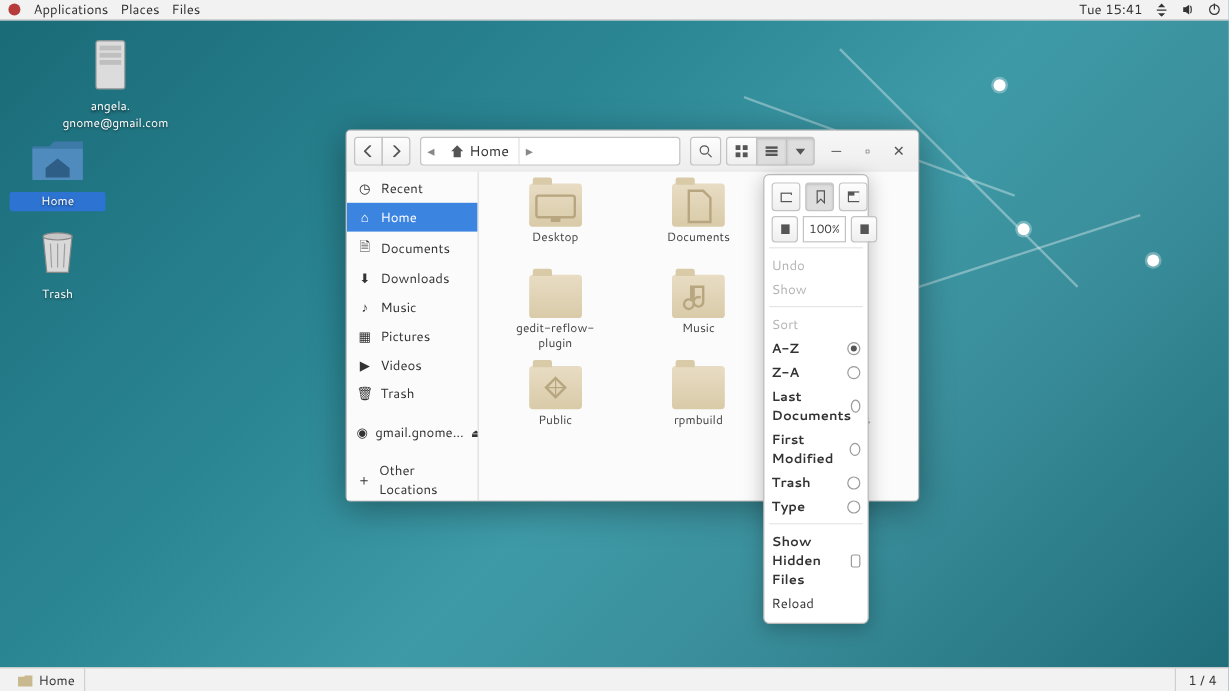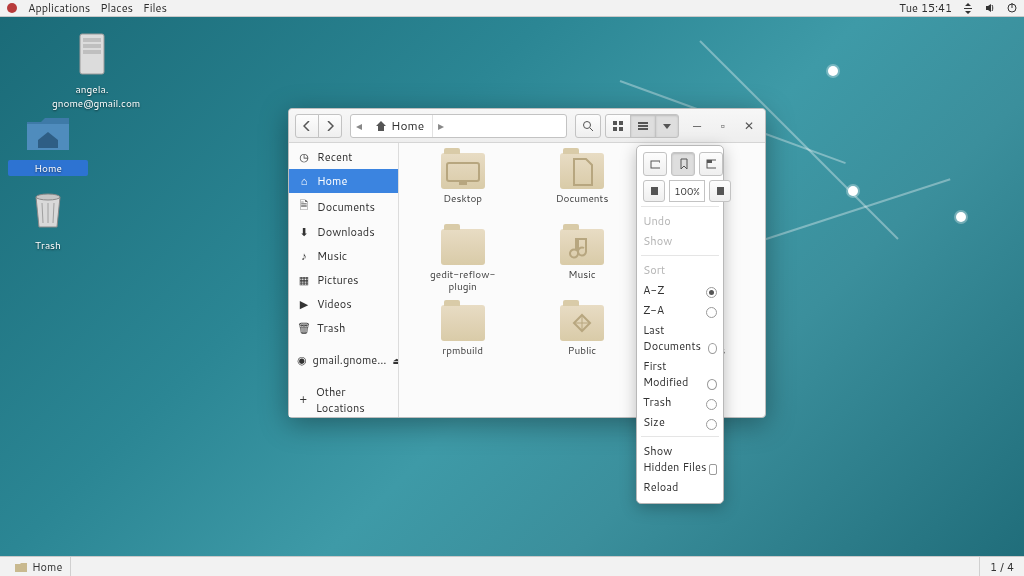--- a/index.html
+++ b/index.html
@@ -54,21 +54,21 @@
 .folder .ficon { width:44px; height:36px; background:linear-gradient(#e8dcc4,#d9cba8); border-radius:3px; position:relative; margin-bottom:4px;}
 .folder .ficon::before { content:""; position:absolute; top:-5px; left:3px; width:16px; height:6px; background:#d9cba8; border-radius:2px 2px 0 0;}
 .folder .glyph { position:absolute; inset:0; display:flex; align-items:center; justify-content:center; color:#b7a67f; font-size:14px;}
 .folder .fname { text-align:center; max-width:70px; line-height:1.15;}
 
 #popover { position:absolute; left:636px; top:145px; width:88px; background:#fff; border:1px solid #b8b8b8; border-radius:5px; box-shadow:0 4px 16px rgba(0,0,0,.25); z-index:60; padding:6px; font-size:11px;}
 #popover .row { display:flex; gap:4px; margin-bottom:4px;}
 #popover .sep { height:1px; background:#e5e5e5; margin:4px -2px;}
 #popover .item { padding:2px 0; color:#333;}
 #popover .disabled { color:#b5b5b5;}
-#popover .radio-row { display:flex; justify-content:space-between; align-items:flex-end; padding:2px 0;}
+#popover .radio-row { display:flex; justify-content:space-between; align-items:center; padding:2px 0;font-weight:bold;}
 .radio { width:11px; height:11px; border:1px solid #9a9a9a; border-radius:50%; display:inline-flex; align-items:center; justify-content:center;}
 .radio.on::after { content:""; width:5px; height:5px; background:#555; border-radius:50%;}
 .check { width:11px; height:11px; border:1px solid #9a9a9a; border-radius:2px;}
 #popover .zoom-row .btn { min-width:22px; height:22px; font-size:11px;}
 #popover .zoom-row .zlvl { min-width:36px; height:22px; background:#fff; border:1px solid #c3c3c3; display:flex; align-items:center; justify-content:center; font-size:10px;}
 svg { display:block; }
 </style>
 </head>
 <body>
 
@@ -312,35 +312,35 @@
           <div class="ficon">
             <div class="glyph">
               <svg width="44" height="36" viewBox="0 0 44 36"></svg>
             </div>
           </div>
           <div class="fname">perl5</div>
         </div>
         <div class="folder">
           <div class="ficon">
             <div class="glyph">
-              <svg width="44" height="36" viewBox="0 0 44 36"></svg>
-            </div>
-          </div>
-          <div class="fname">rpmbuild</div>
-        </div>
-        <div class="folder">
-          <div class="ficon">
-            <div class="glyph">
               <svg width="44" height="36" viewBox="0 0 44 36">
                 <path d="M22 10l8 8-8 8-8-8z" fill="none" stroke="#b7a67f" stroke-width="2"></path>
                 <path d="M14 18h16M22 10v16" stroke="#b7a67f"></path>
               </svg>
             </div>
           </div>
           <div class="fname">Public</div>
+        </div>
+        <div class="folder">
+          <div class="ficon">
+            <div class="glyph">
+              <svg width="44" height="36" viewBox="0 0 44 36"></svg>
+            </div>
+          </div>
+          <div class="fname">rpmbuild</div>
         </div>
         <div class="folder">
           <div class="ficon">
             <div class="glyph">
               <svg width="44" height="36" viewBox="0 0 44 36">
                 <rect x="14" y="8" width="16" height="22" fill="none" stroke="#b7a67f" stroke-width="2"></rect>
                 <line x1="17" y1="14" x2="27" y2="14" stroke="#b7a67f"></line>
                 <line x1="17" y1="18" x2="27" y2="18" stroke="#b7a67f"></line>
               </svg>
             </div>
@@ -404,21 +404,21 @@
       </div>
       <div class="radio-row">
         <span>First Modified</span>
         <span class="radio"></span>
       </div>
       <div class="radio-row">
         <span>Trash</span>
         <span class="radio"></span>
       </div>
       <div class="radio-row">
-        <span>Size</span>
+        <span>Type</span>
         <span class="radio"></span>
       </div>
     </div>
   <div class="sep"></div>
   <div class="radio-row">
     <span>Show Hidden Files</span>
     <span class="check"></span>
   </div>
   <div class="item">Reload</div>
 </div>

